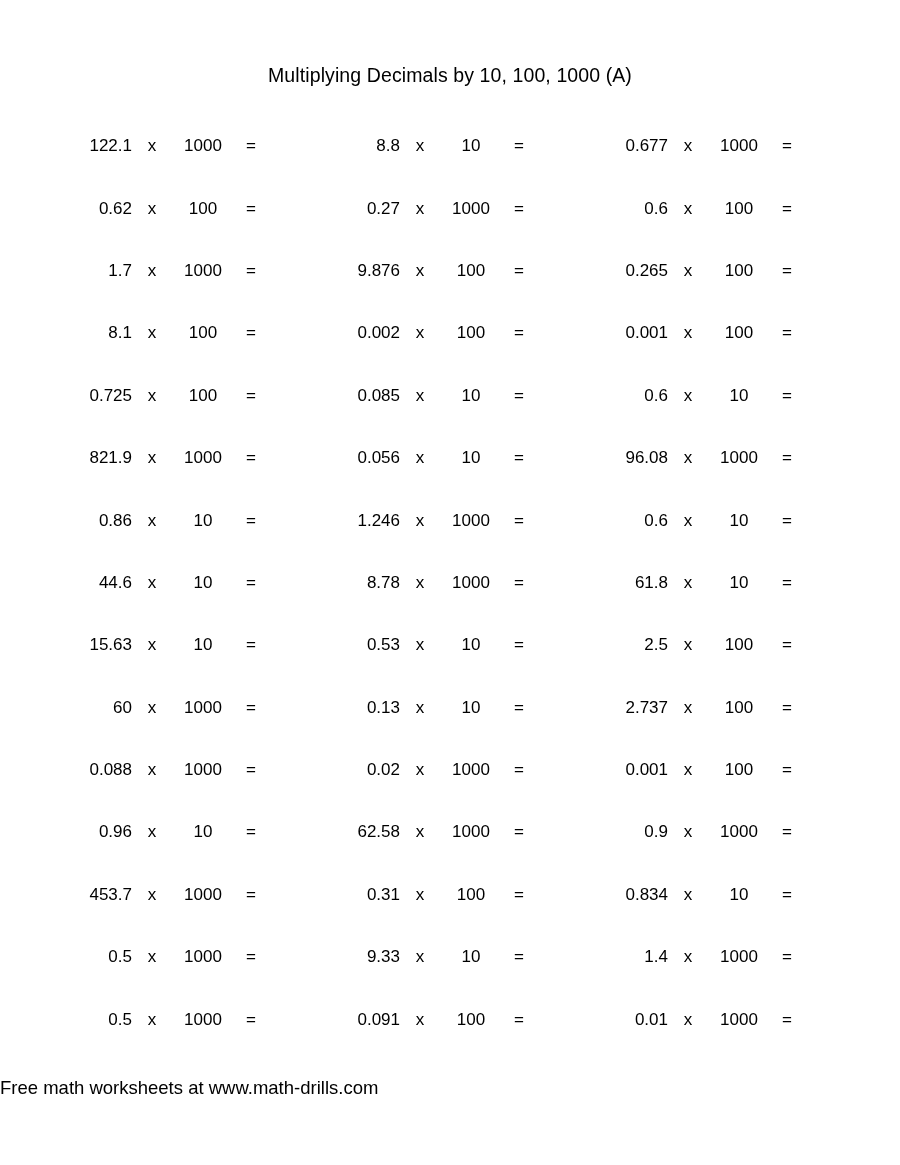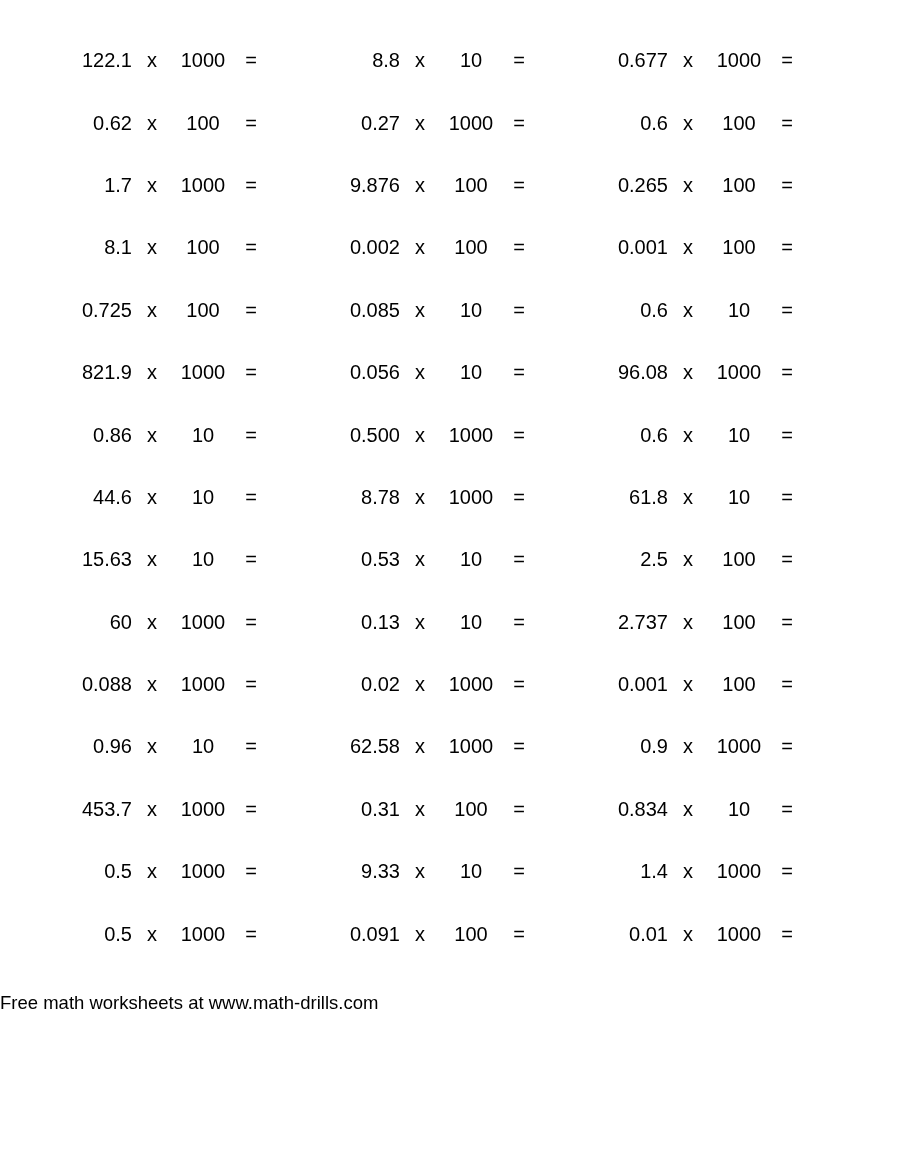--- a/index.html
+++ b/index.html
@@ -50,21 +50,21 @@
     display: flex;
     flex-direction: row;
     height: 62.4px;
     align-items: center;
   }
 
   .pcell {
     display: flex;
     flex-direction: row;
     align-items: baseline;
-    font-size: 20px;
+    font-size: 17px;
     line-height: 1;
     color: #000000;
     white-space: nowrap;
   }
 
   
   .col-1 { width: 268px; }
   .col-2 { width: 268px; }
   .col-3 { width: 272px; }
 
@@ -92,20 +92,21 @@
     color: #000000;
     margin-top: 29px;
     line-height: 1;
   }
 </style>
 </head>
 <body>
 
 <div class="sheet">
 
+  <h1 class="worksheet-title">Multiplying Decimals by 10, 100, 1000 (A)</h1>
 
   <div class="problems">
       <div class="prow">
         <div class="pcell col-1">
           <span class="operand-a">122.1</span>
           <span class="op-mult">x</span>
           <span class="operand-b">1000</span>
           <span class="op-equals">=</span>
           <span class="answer-blank"></span>
         </div>
@@ -241,21 +242,21 @@
       </div>
       <div class="prow">
         <div class="pcell col-1">
           <span class="operand-a">0.86</span>
           <span class="op-mult">x</span>
           <span class="operand-b">10</span>
           <span class="op-equals">=</span>
           <span class="answer-blank"></span>
         </div>
         <div class="pcell col-2">
-          <span class="operand-a">0.500</span>
+          <span class="operand-a">1.246</span>
           <span class="op-mult">x</span>
           <span class="operand-b">1000</span>
           <span class="op-equals">=</span>
           <span class="answer-blank"></span>
         </div>
         <div class="pcell col-3">
           <span class="operand-a">0.6</span>
           <span class="op-mult">x</span>
           <span class="operand-b">10</span>
           <span class="op-equals">=</span>

